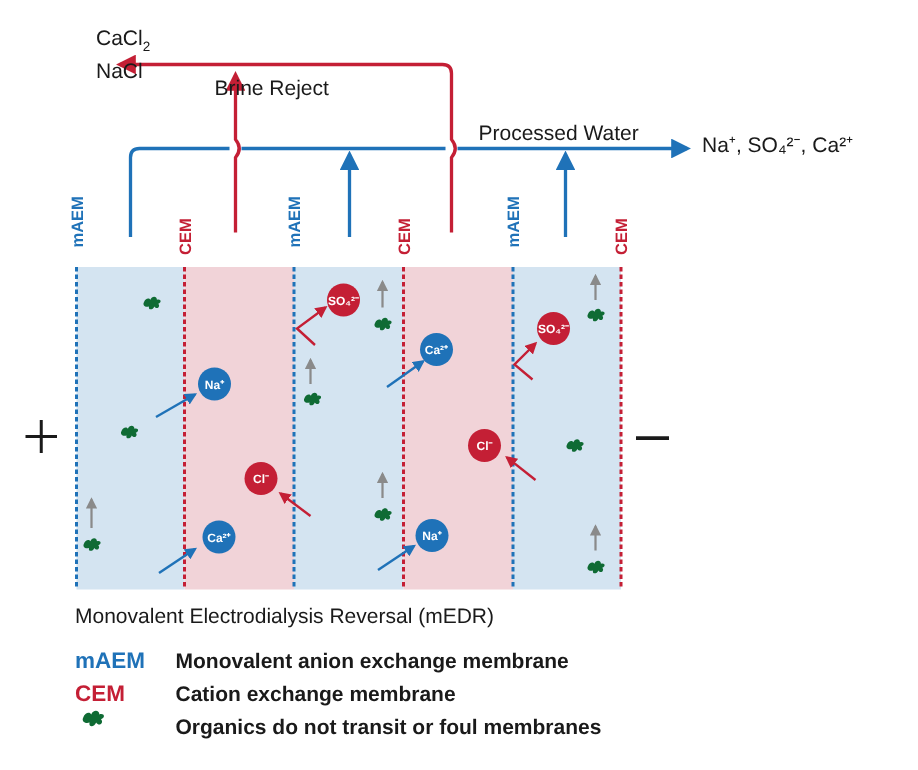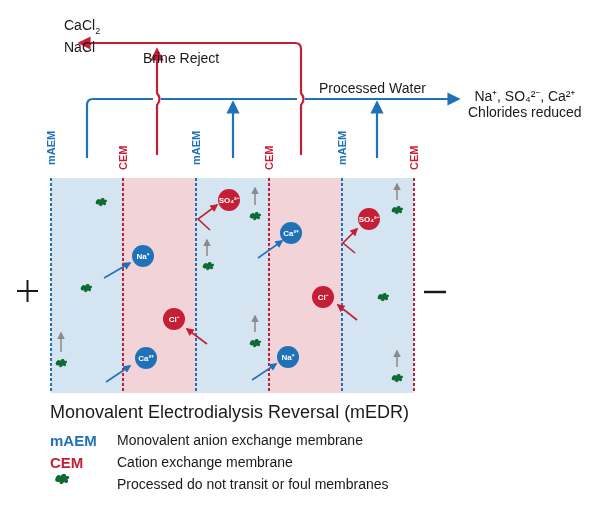--- a/index.html
+++ b/index.html
@@ -1,23 +1,23 @@
 <!DOCTYPE html>
 <html><head>
 <meta charset="utf-8">
 <style>
   html, body { margin:0; padding:0; background:#ffffff; }
   body { width:612px; height:513px; position:relative; overflow:hidden; font-family:"Liberation Sans", sans-serif; color:#1a1a1a; }
   svg { position:absolute; left:0; top:0; }
   .txt { font-family:"Liberation Sans", sans-serif; }
   .lbl { position:absolute; font-size:14px; line-height:16px; white-space:nowrap; color:#1a1a1a; }
-  .legend-title { position:absolute; left:50px; top:402px; font-size:18px; color:#1a1a1a; white-space:nowrap; }
+  .legend-title { position:absolute; left:50px; top:402px; font-size:14px; color:#1a1a1a; white-space:nowrap; }
   .legend-row { position:absolute; left:50px; font-size:14px; white-space:nowrap; }
   .legend-key { position:absolute; left:0; font-weight:bold; font-size:15px; }
-  .legend-desc { position:absolute; left:67px; }
+  .legend-desc { position:absolute; left:67px;font-weight:bold; }
 </style>
 </head>
 <body>
 
 <svg width="612" height="513" viewBox="0 0 612 513">
   <defs>
     <marker id="arrRed" viewBox="0 0 10 10" refX="8" refY="5" markerWidth="6" markerHeight="6" orient="auto-start-reverse">
       <path d="M0,0 L10,5 L0,10 z" fill="#c41f35"></path>
     </marker>
     <marker id="arrBlue" viewBox="0 0 10 10" refX="8" refY="5" markerWidth="6" markerHeight="6" orient="auto-start-reverse">
@@ -148,29 +148,28 @@
 
   <use href="#organic" x="54" y="473" width="18" height="13"></use>
 </svg>
 
 <div class="lbl" style="left:22px; top:17px;margin-left:42px;">
   <div><span>CaCl</span><sub style="font-size:9px;">2</sub></div>
   <div>NaCl</div>
 </div>
 <div class="lbl" style="left:143px; top:23px;margin-top:27px;">Brine Reject</div>
 <div class="lbl" style="left:319px; top:80px;text-align:center;">Processed Water</div>
-<div class="lbl" style="left:468px; top:88px;text-align:center;">
+<div class="lbl" style="left:468px; top:88px;">
   <div>Na⁺, SO₄²⁻, Ca²⁺</div>
-  <div>Chlorides reduced</div>
 </div>
 
 <div class="legend-title">Monovalent Electrodialysis Reversal (mEDR)</div>
 <div class="legend-row" style="top:432px;">
   <span class="legend-key" style="color:#1f72b8;">mAEM</span>
   <span class="legend-desc">Monovalent anion exchange membrane</span>
 </div>
 <div class="legend-row" style="top:454px;">
   <span class="legend-key" style="color:#c41f35;">CEM</span>
   <span class="legend-desc">Cation exchange membrane</span>
 </div>
 <div class="legend-row" style="top:476px;">
-  <span class="legend-desc">Processed do not transit or foul membranes</span>
+  <span class="legend-desc">Organics do not transit or foul membranes</span>
 </div>
 
 </body></html>

